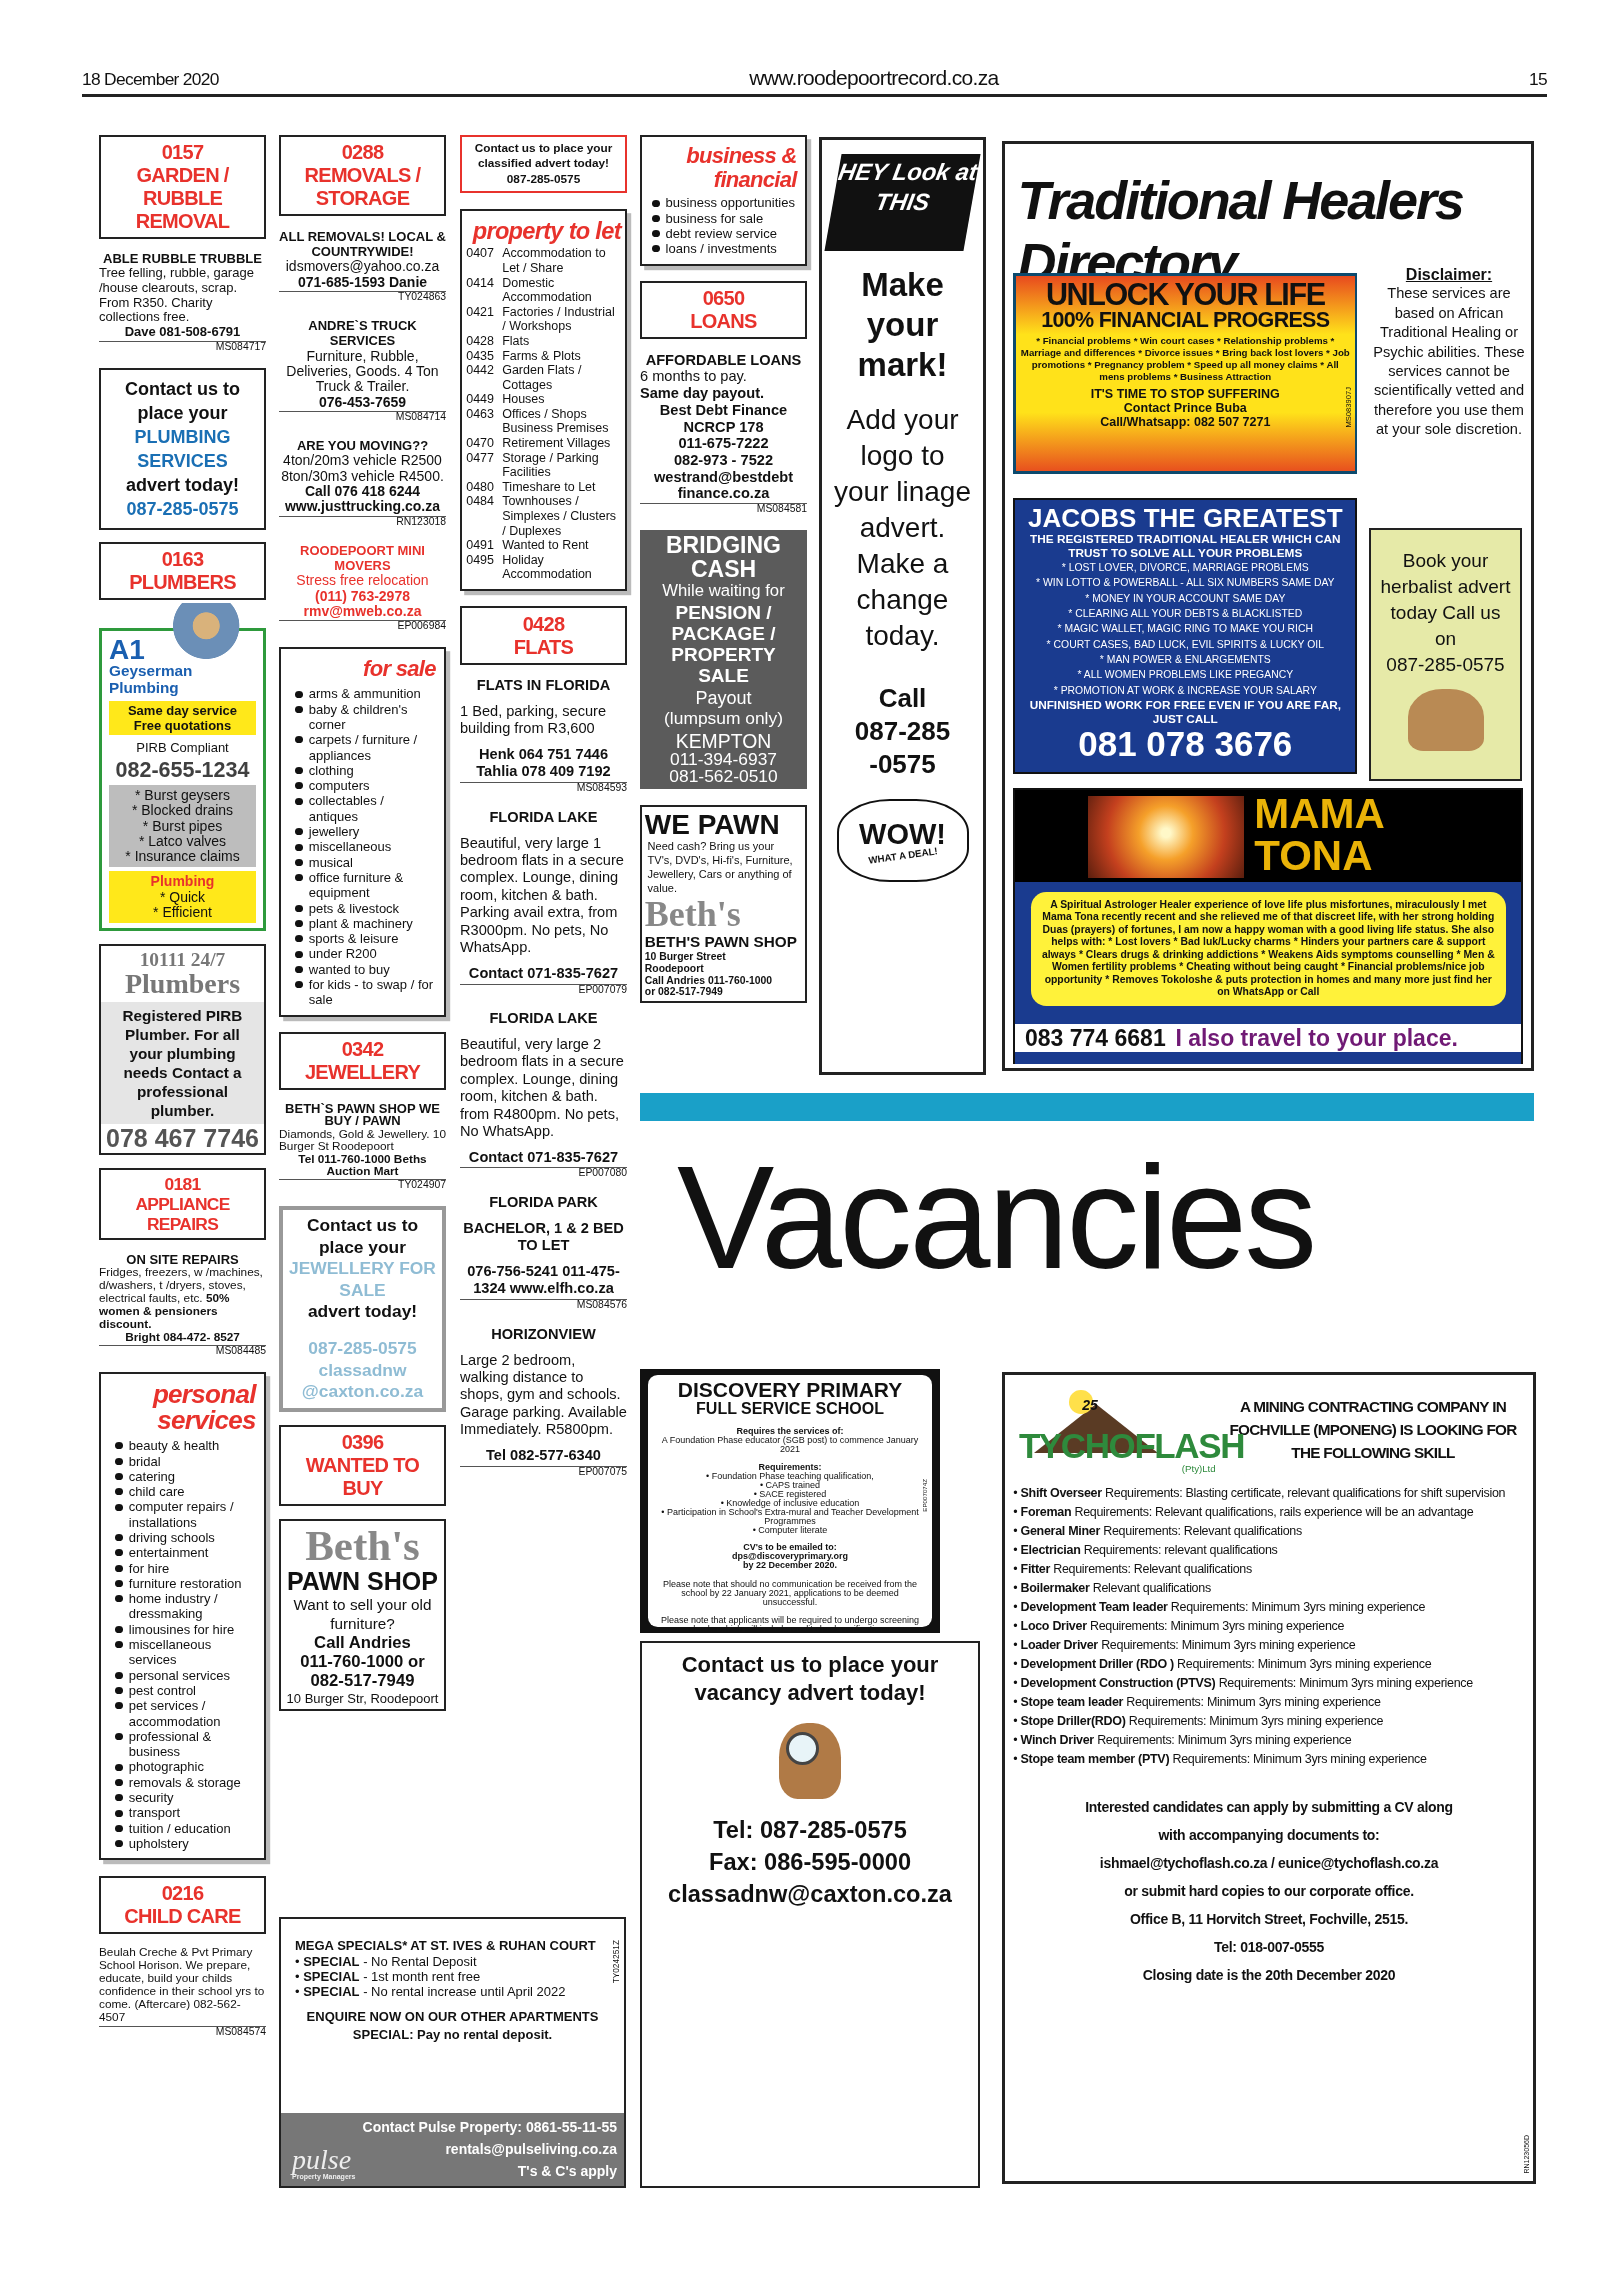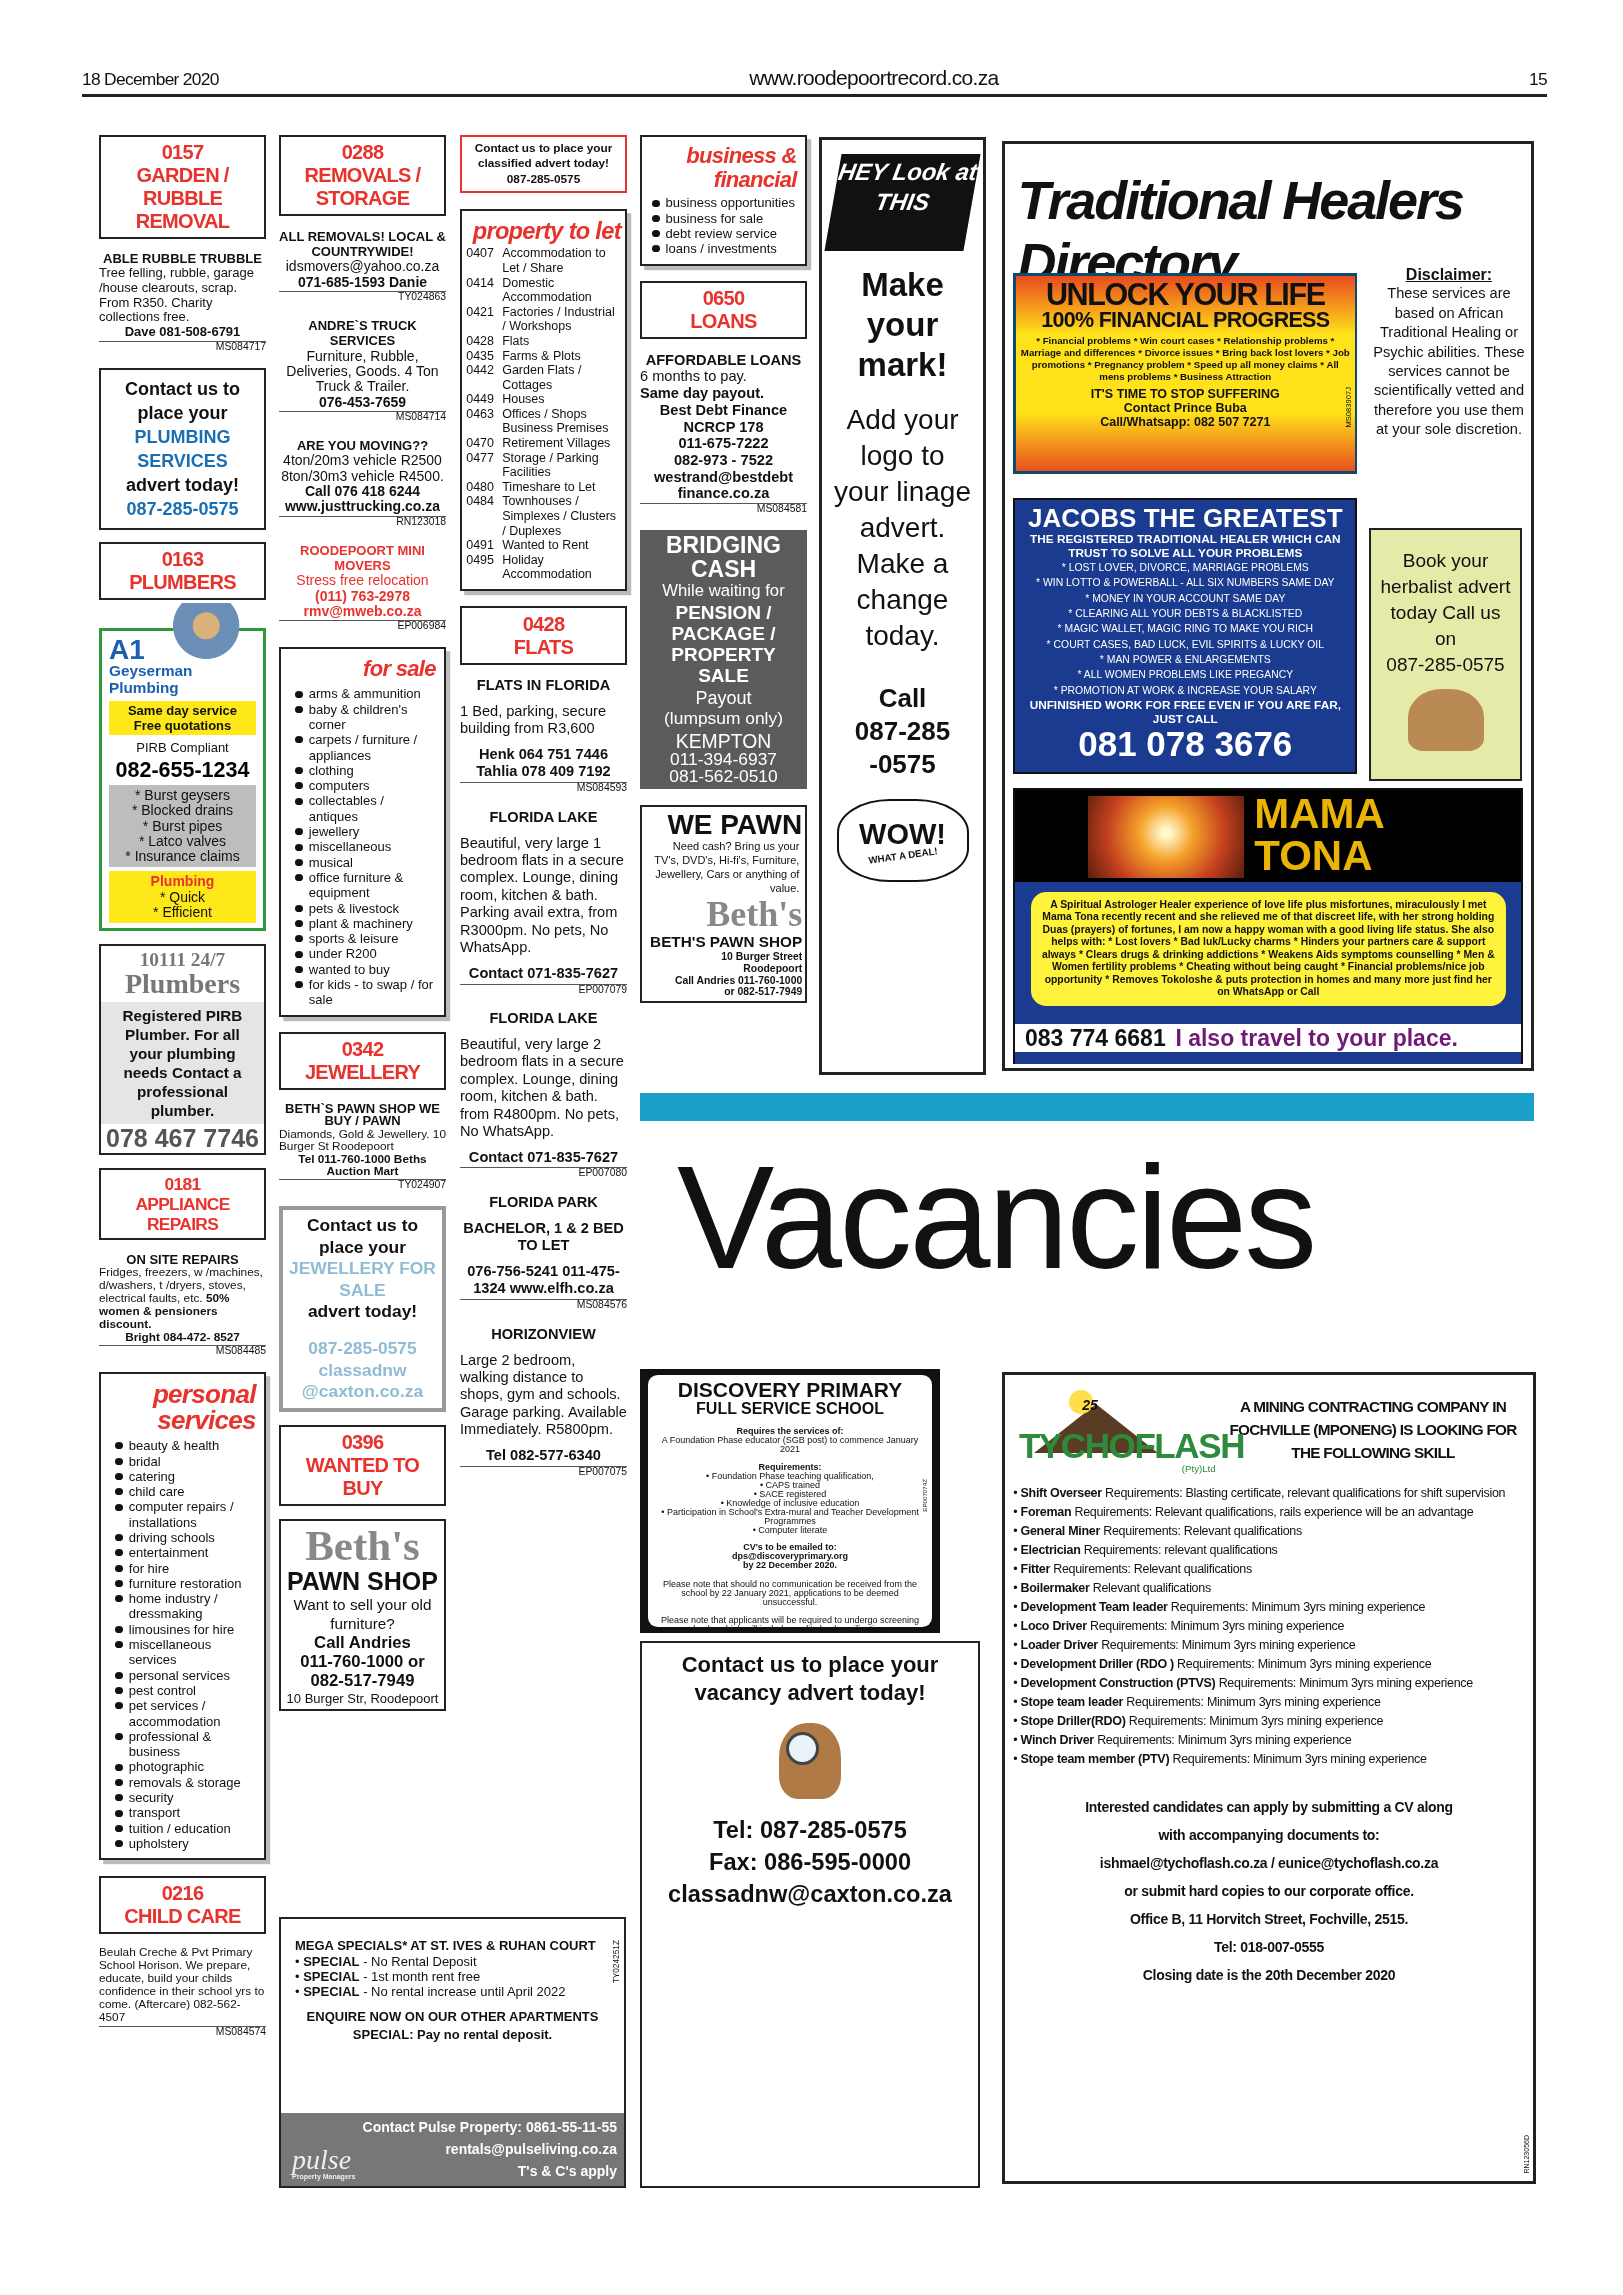--- a/index.html
+++ b/index.html
@@ -62,21 +62,21 @@
   <div style="border:3.5px solid #2e9a3c;margin:28px 0 12.5px;padding:5.6px 7px;position:relative">
     <div style="position:absolute;right:7px;top:-28px;width:83px;height:76px;background:radial-gradient(circle at 40% 30%,#d9b27b 18%,#6b8fb7 19%,#6b8fb7 45%,transparent 46%);"></div>
     <div style="color:#1a5fb0;font-weight:bold;font-size:28px;line-height:26px">A1</div>
     <div style="color:#1a5fb0;font-weight:bold;font-size:15.3px;line-height:16.7px">Geyserman</div>
     <div style="color:#1a5fb0;font-weight:bold;font-size:15.3px;line-height:16.7px">Plumbing</div>
     <div style="background:#ffe81a;text-align:center;font-weight:bold;font-size:13px;line-height:15.3px;padding:2.1px;margin-top:4.2px">
       <div>Same day service</div>
       <div>Free quotations</div>
     </div>
     <div class="center" style="font-size:13px;margin:4.2px 0">PIRB Compliant</div>
-    <div class="center bold" style="color:#000000;font-size:21.5px;line-height:23.6px">082-655-1234</div>
+    <div class="center bold" style="color:#404040;font-size:21.5px;line-height:23.6px">082-655-1234</div>
     <div id="a1svc" style="background:#bdbdbd;text-align:center;font-size:14px;line-height:15.3px;padding:2.8px;margin-top:2.8px">
         <div>* Burst geysers</div>
         <div>* Blocked drains</div>
         <div>* Burst pipes</div>
         <div>* Latco valves</div>
         <div>* Insurance claims</div>
       </div>
     <div style="background:#ffe81a;text-align:center;font-size:14px;line-height:15.3px;padding:2.8px;margin-top:4.2px">
       <div style="color:#e8322c;font-weight:bold">Plumbing</div>
       <div>* Quick</div>
@@ -380,21 +380,21 @@
   <div class="gray" style="padding:4.2px;margin-bottom:16.7px">
     <div class="bold" style="font-size:23px;line-height:23.6px">BRIDGING CASH</div>
     <div style="font-size:16.7px;line-height:18px">While waiting for</div>
     <div class="bold" style="font-size:19px;line-height:21px;margin-top:2.8px">PENSION / PACKAGE / PROPERTY SALE</div>
     <div style="font-size:18px;line-height:19.4px;margin-top:2.8px">Payout</div>
     <div style="font-size:17.4px;line-height:19px">(lumpsum only)</div>
     <div style="font-size:19.4px;line-height:19.4px;margin-top:4.2px">KEMPTON</div>
     <div style="font-size:17.4px;line-height:16.7px">011-394-6937</div>
     <div style="font-size:17.4px;line-height:16.7px">081-562-0510</div>
   </div>
-  <div style="border:2.1px solid #222;text-align:right;padding:2.8px">
+  <div style="border:2.1px solid #222;text-align:left;padding:2.8px">
     <div class="bold" style="font-size:28px;line-height:29px">WE PAWN</div>
     <div style="font-size:11px;line-height:14px;padding:0 2.8px">Need cash? Bring us your TV's, DVD's, Hi-fi's, Furniture, Jewellery, Cars or anything of value.</div>
     <div style="font-family:'Liberation Serif',serif;font-weight:bold;font-size:36px;line-height:39px;color:#888">Beth's</div>
     <div class="bold" style="font-size:15.3px;line-height:16.7px">BETH'S PAWN SHOP</div>
     <div class="bold" style="font-size:10.4px;line-height:11.8px">10 Burger Street</div>
     <div class="bold" style="font-size:10.4px;line-height:11.8px">Roodepoort</div>
     <div class="bold" style="font-size:10.4px;line-height:11.8px">Call Andries 011-760-1000</div>
     <div class="bold" style="font-size:10.4px;line-height:11.8px">or 082-517-7949</div>
   </div>
 </div>

